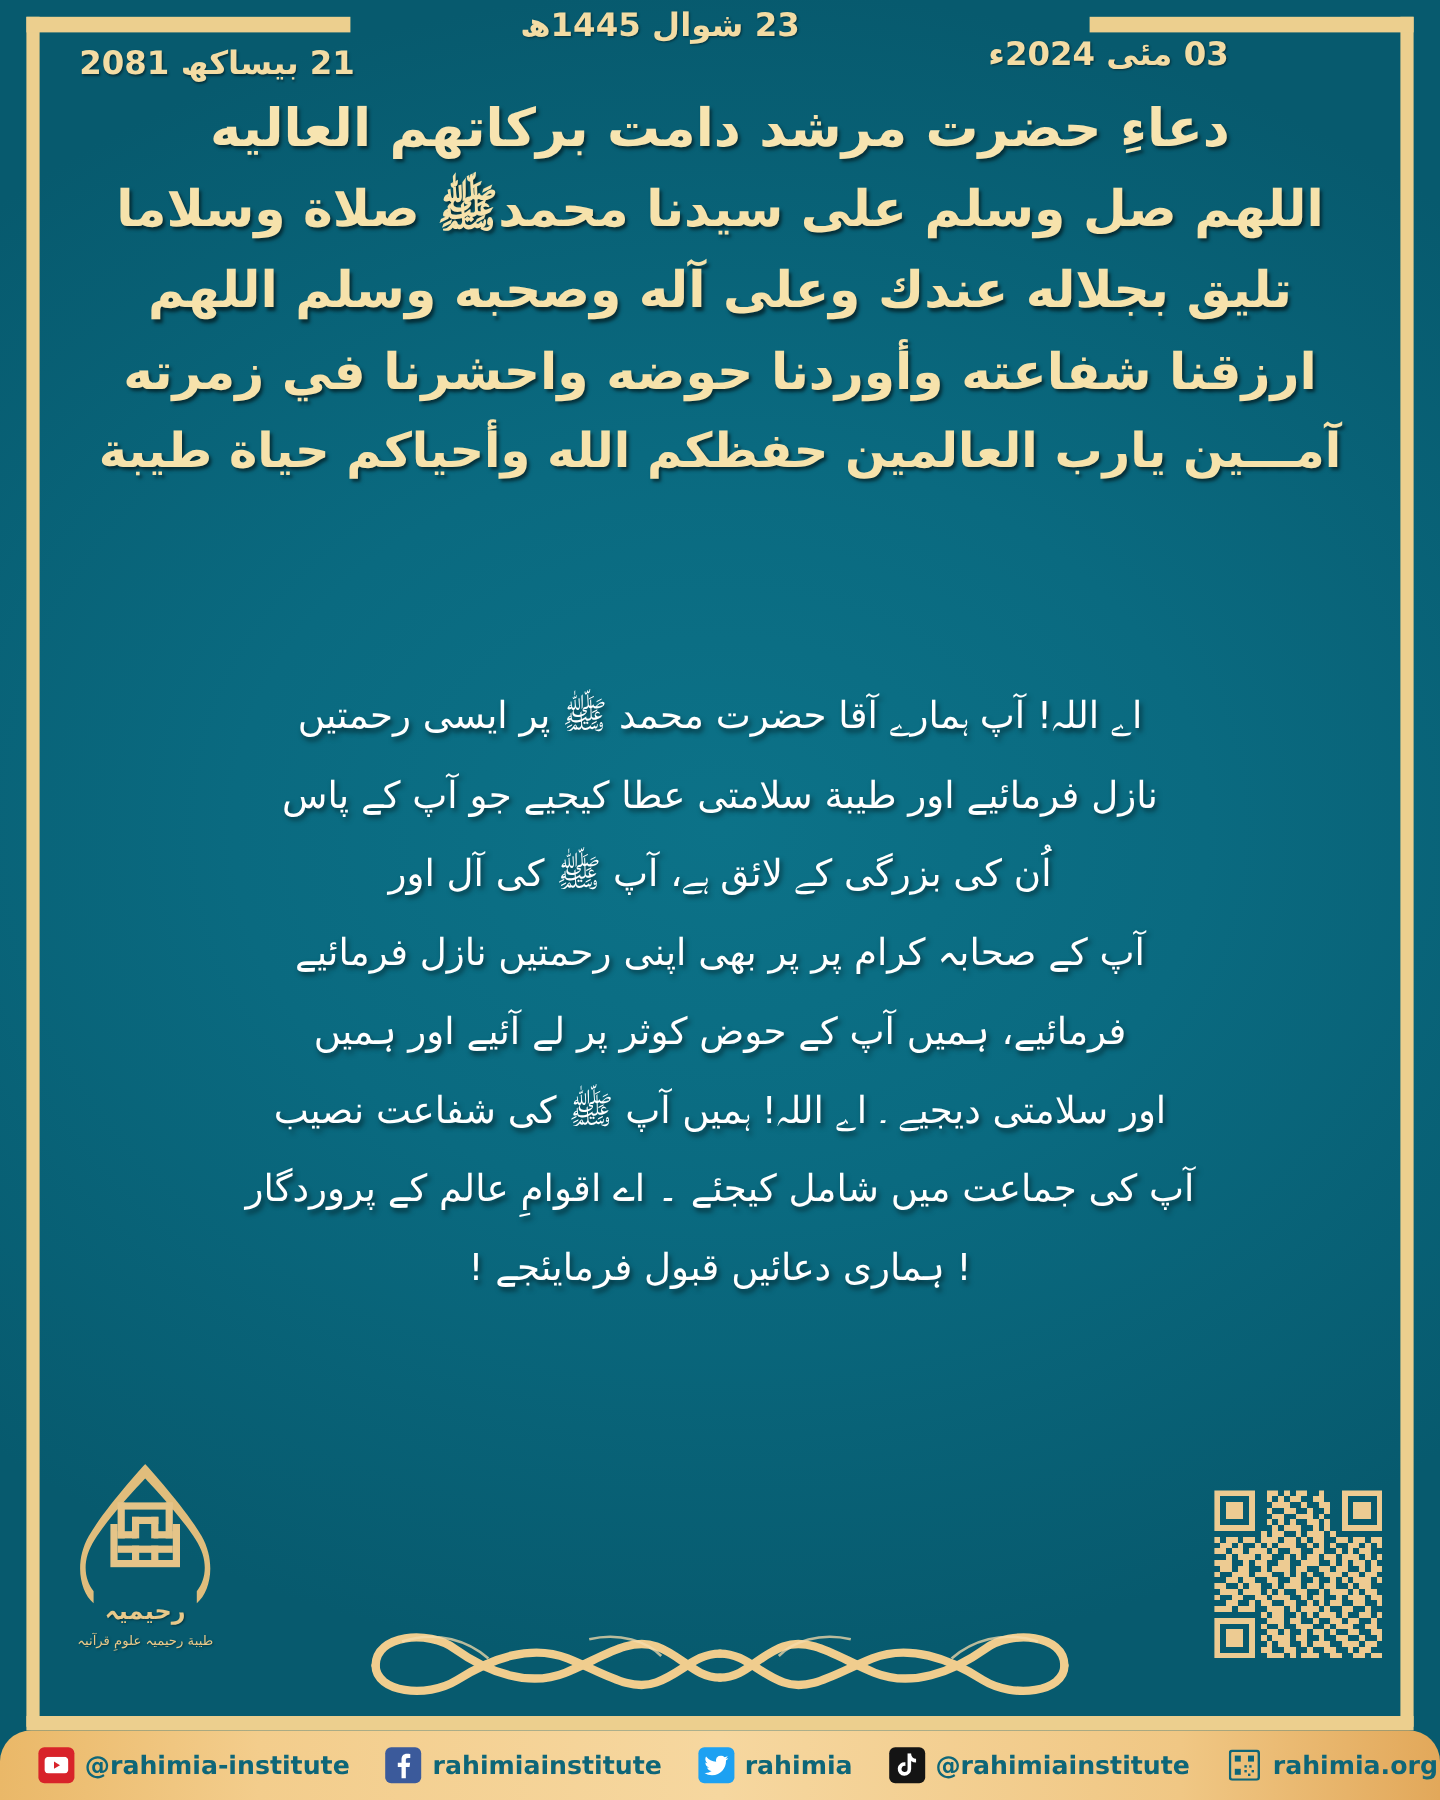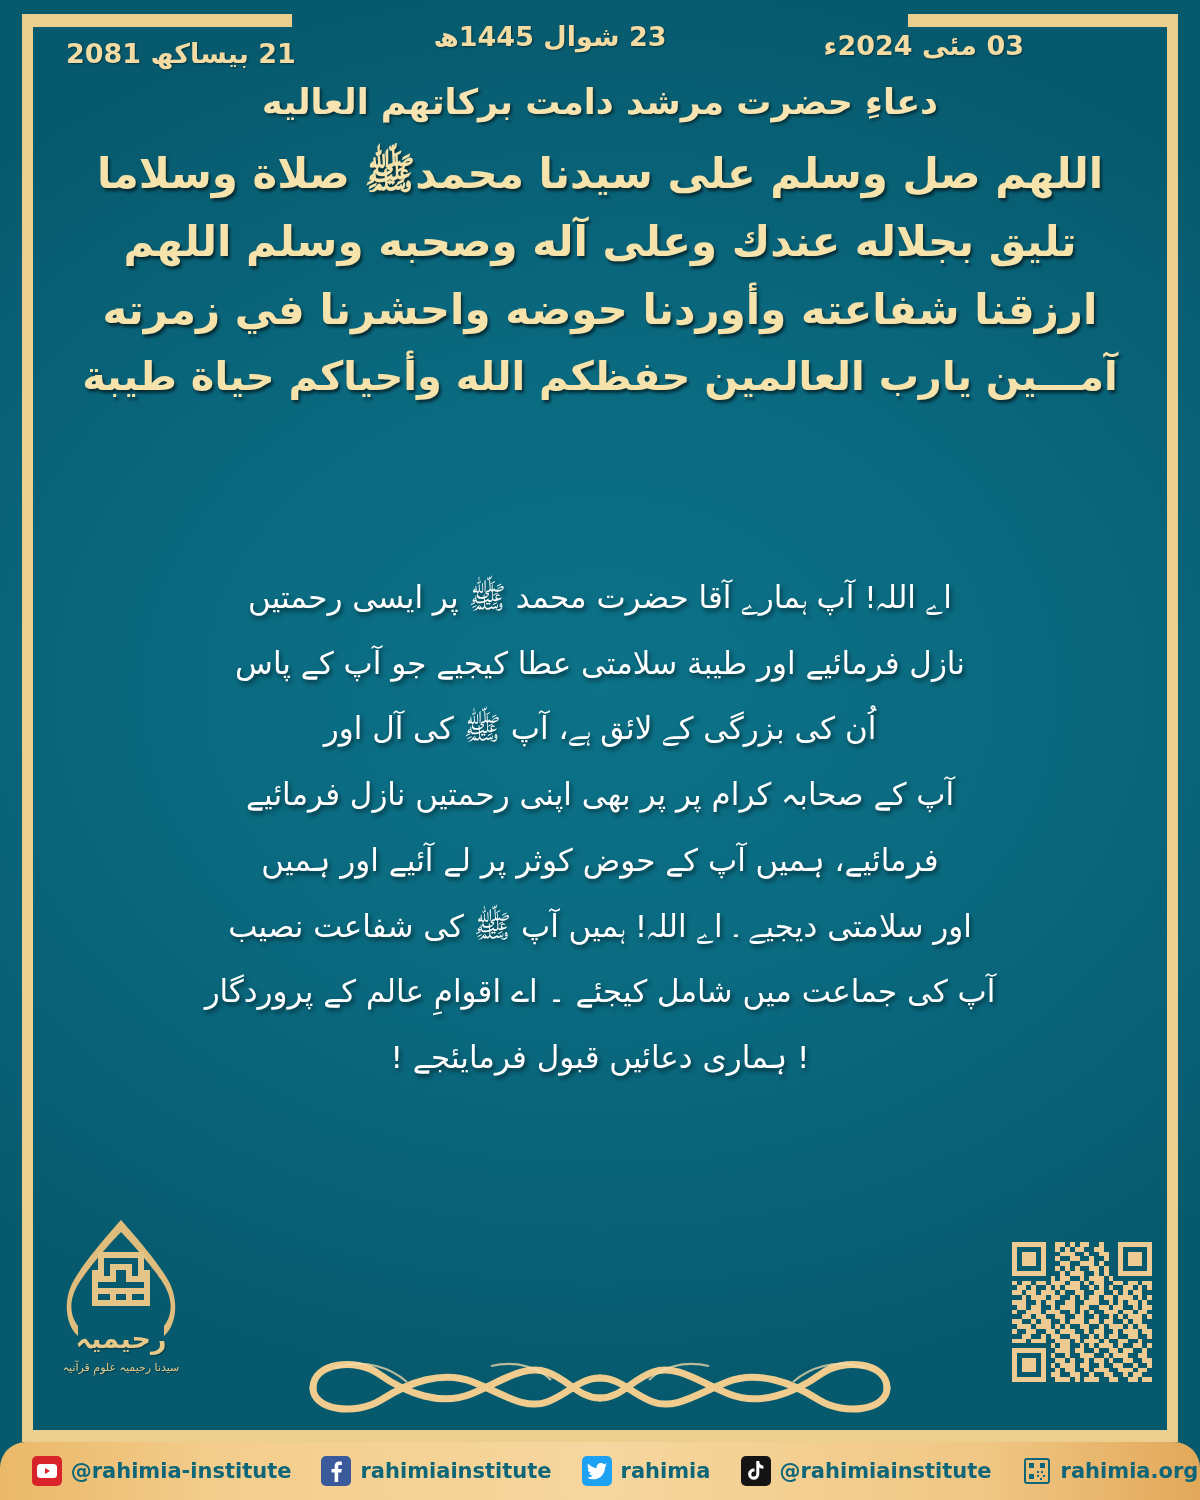--- a/index.html
+++ b/index.html
@@ -31,27 +31,27 @@
 
   
   .hdr{ position:absolute; top:0; left:0; width:1100px; height:110px;padding-left:46px; }
   .date{
     position:absolute; color:#f3dca4; font-size:27px; font-weight:bold;
     direction:rtl; white-space:nowrap;
     text-shadow:1px 1px 2px rgba(0,0,0,.45);
     font-family:"DejaVu Sans","Liberation Sans",sans-serif;
   }
   .date-bikrami{ left:66px; top:38px; }
-  .date-hijri { left:0; right:0; top:21px; text-align:center; }
+  .date-hijri { left:0; right:0; top:6px; text-align:center; }
   .date-greg  { right:76px; top:30px; }
 
   
   .title{
     position:absolute; top:82px; left:0; width:1200px; text-align:center;
-    color:#f7e4b0; font-size:35px; font-weight:bold; direction:rtl;
+    color:#f7e4b0; font-size:44px; font-weight:bold; direction:rtl;
     letter-spacing:.5px;
     text-shadow:2px 2px 3px rgba(0,0,0,.5);
   }
 
   
   .arabic{
     position:absolute; top:140px; left:70px; width:1060px;
     direction:rtl; text-align:center; color:#f6e2ab;
     font-size:42px; font-weight:bold; line-height:1.62;
     text-shadow:2px 3px 3px rgba(0,0,0,.55);
@@ -68,21 +68,21 @@
   }
   .urdu .ln{ display:block; white-space:nowrap; }
 
   
   .logo{ position:absolute; left:48px; bottom:118px; width:146px; height:168px; }
   .logo svg{ display:block; }
   .logo .ltxt{
     position:absolute; left:0; width:100%; text-align:center;
     color:#e8c98a; direction:rtl; text-shadow:1px 1px 2px rgba(0,0,0,.4);
   }
-  .logo .lt1{ bottom:28px; font-size:27px; font-weight:bold; }
+  .logo .lt1{ bottom:28px; font-size:20px; font-weight:bold; }
   .logo .lt2{ bottom:8px; font-size:11px; letter-spacing:.3px; }
 
   
   .ornament{ position:absolute; left:295px; bottom:78px; width:610px; height:80px; }
 
   
   .qr{ position:absolute; right:48px; bottom:118px; width:140px; height:140px; }
 
   
   .footer{
@@ -157,21 +157,21 @@
         <rect x="80" y="62" width="16" height="6"></rect>
         <rect x="50" y="74" width="46" height="6"></rect>
         <rect x="62" y="74" width="6" height="14"></rect>
         <rect x="78" y="74" width="6" height="14"></rect>
         <rect x="44" y="56" width="6" height="30"></rect>
         <rect x="96" y="56" width="6" height="30"></rect>
         <rect x="44" y="86" width="58" height="6"></rect>
       </g>
     </svg>
     <div class="ltxt lt1">رحیمیہ</div>
-    <div class="ltxt lt2">سيدنا رحیمیہ علومِ قرآنیہ</div>
+    <div class="ltxt lt2">طيبة رحیمیہ علومِ قرآنیہ</div>
   </div>
 
   <div class="ornament">
     <svg width="610" height="80" viewBox="0 0 610 80">
       <g fill="none" stroke="#f0cd8e" stroke-width="7" stroke-linecap="round">
         <path d="M18 46 C18 20 62 16 84 32 C112 52 146 64 176 52 C206 40 228 22 252 30 C274 38 284 56 305 56"></path>
         <path d="M18 46 C18 68 60 74 86 58 C114 40 148 28 178 40 C208 52 230 68 252 60 C274 52 284 36 305 36"></path>
         <path d="M592 46 C592 20 548 16 526 32 C498 52 464 64 434 52 C404 40 382 22 358 30 C336 38 326 56 305 56"></path>
         <path d="M592 46 C592 68 550 74 524 58 C496 40 462 28 432 40 C402 52 380 68 358 60 C336 52 326 36 305 36"></path>
       </g>

